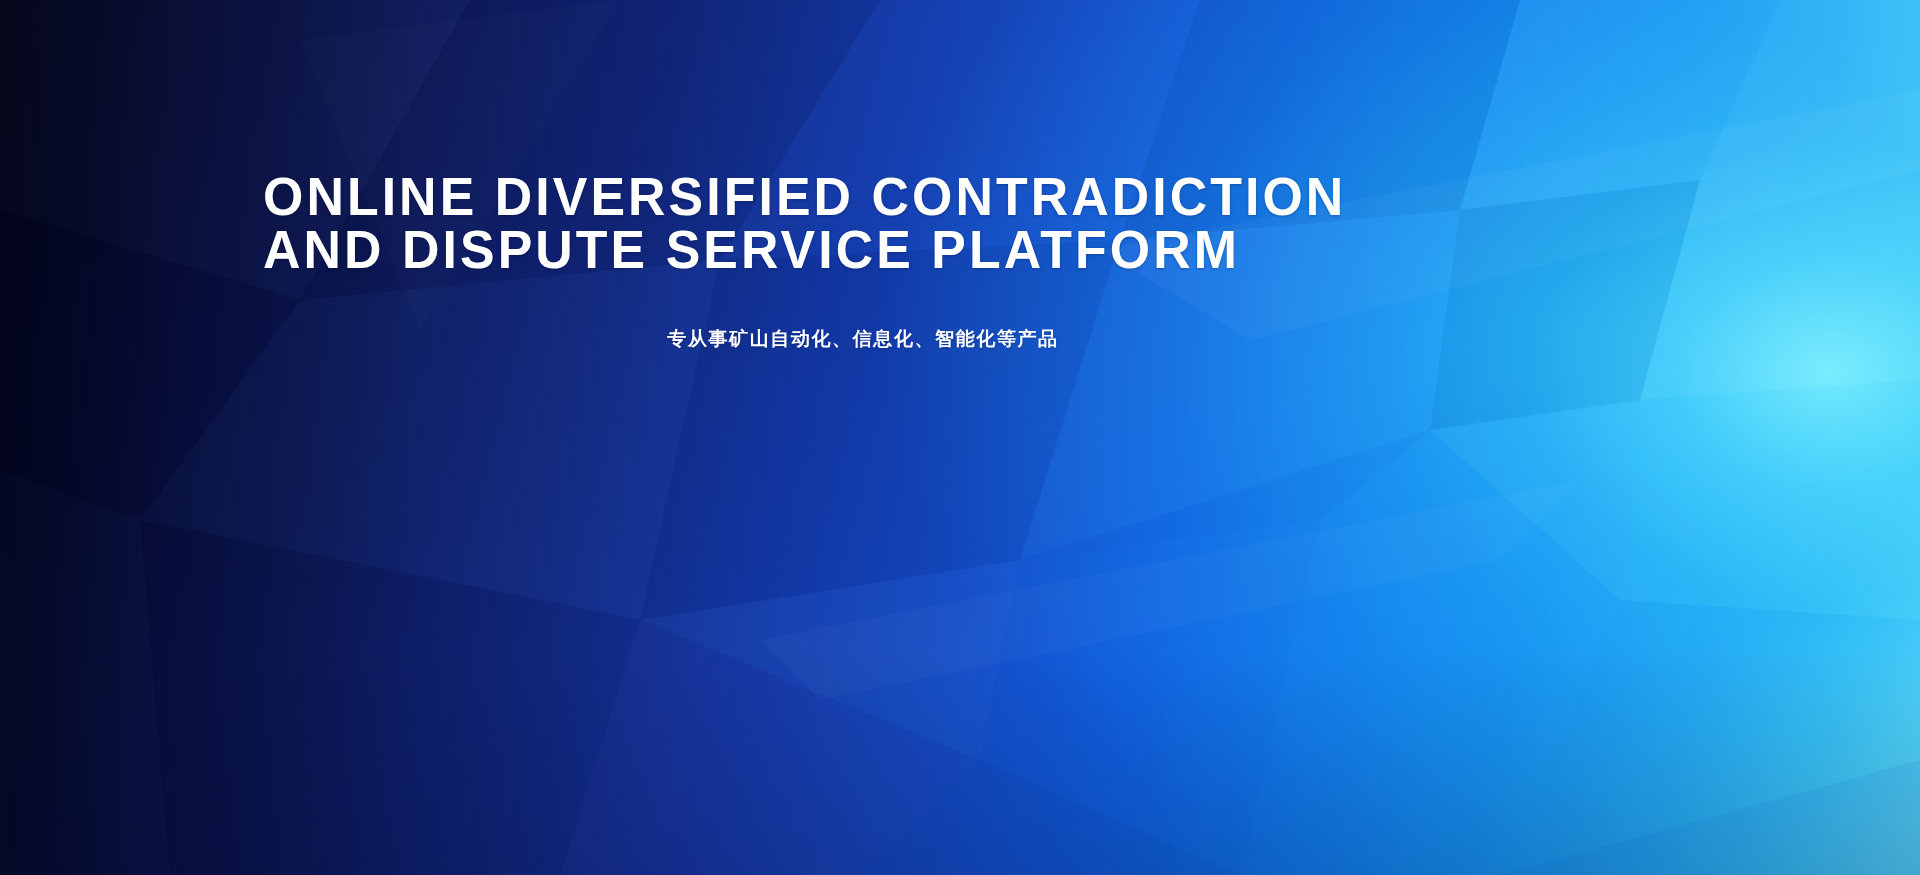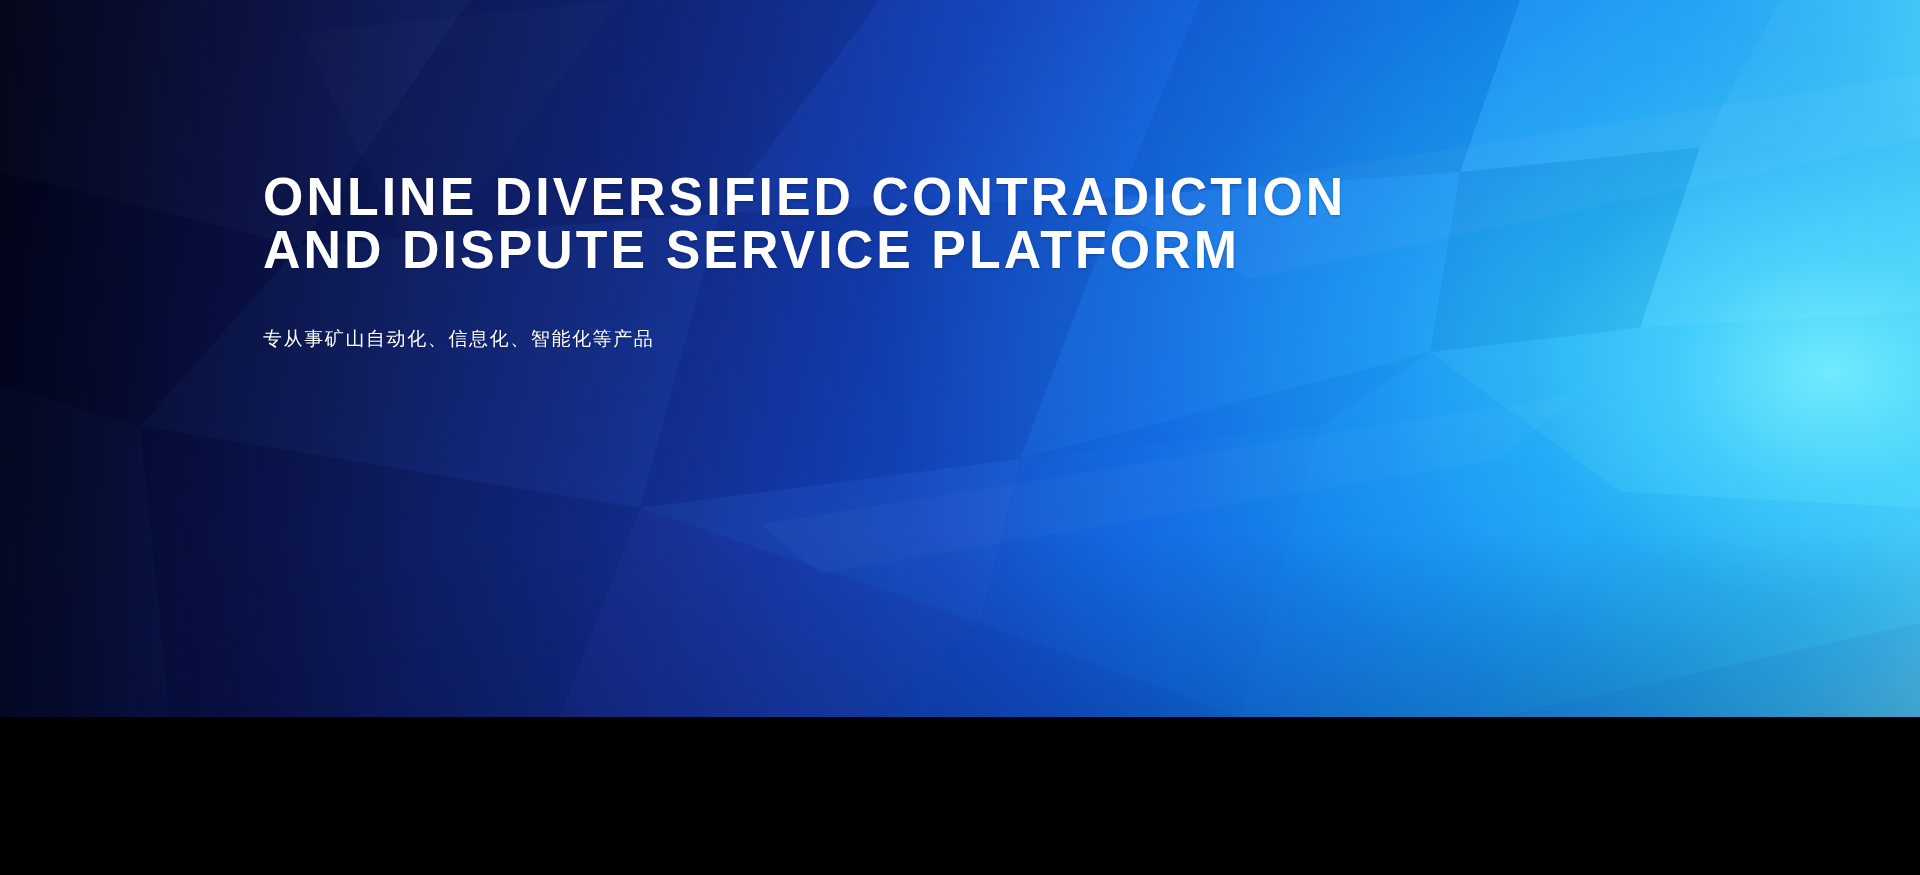--- a/index.html
+++ b/index.html
@@ -9,21 +9,21 @@
     width:1920px;
     height:875px;
     overflow:hidden;
     background:#000;
     font-family:"Liberation Sans","DejaVu Sans",sans-serif;
   }
 
   .banner {
     position:relative;
     width:1920px;
-    height:717px;
+    height:875px;
     overflow:hidden;
     
     background:
       radial-gradient(ellipse 560px 420px at 1830px 372px,
           rgba(120,240,255,0.92) 0%,
           rgba(78,222,255,0.55) 28%,
           rgba(40,190,250,0.22) 55%,
           rgba(0,140,230,0.00) 78%),
       radial-gradient(ellipse 900px 760px at 1560px 330px,
           rgba(48,200,250,0.60) 0%,
@@ -119,25 +119,26 @@
     text-shadow:0 1px 3px rgba(0,10,50,0.25);
   }
 
   .lede {
     margin-top:46px;
   }
   .lede .line {
     display:block;
     color:#ffffff;
     font-size:19px;
-    font-weight:400;
+    font-weight:700;
     letter-spacing:1.6px;
     line-height:34px;
     white-space:nowrap;
     text-shadow:0 1px 2px rgba(0,10,50,0.25);
+    text-align:center;
   }
 </style>
 </head>
 <body>
 
 <div class="banner">
 
   <svg class="facets" viewBox="0 0 1920 875" preserveAspectRatio="none">
 
     <polygon points="0,0 470,0 300,300 0,210" fill="#ffffff" opacity="0.020"></polygon>

